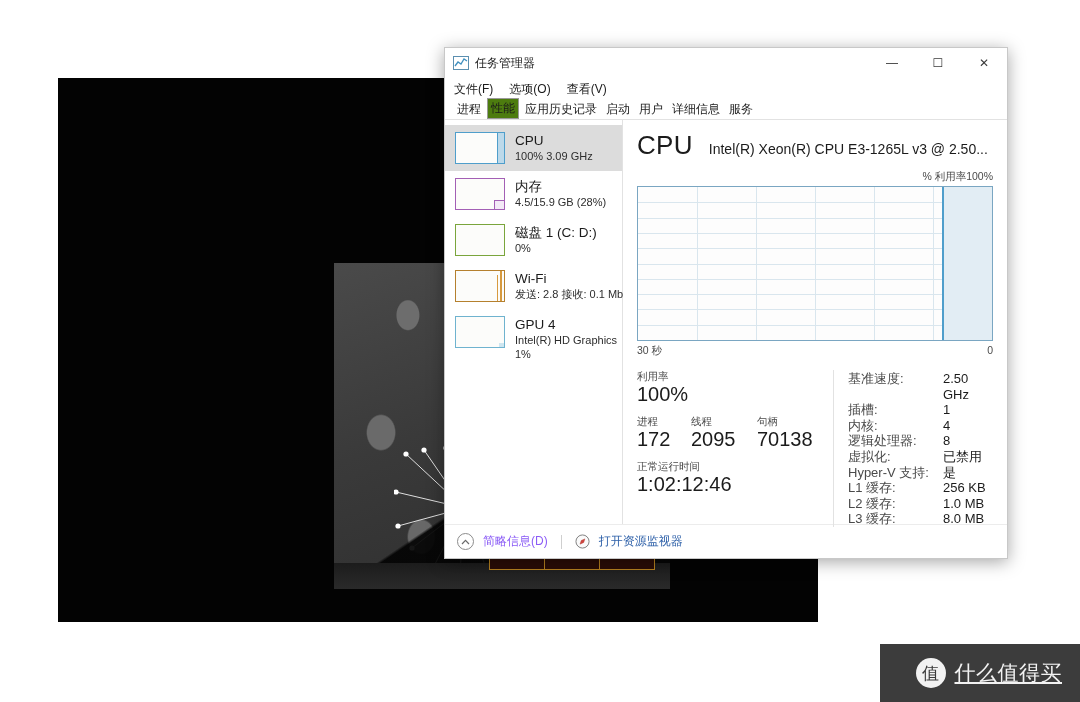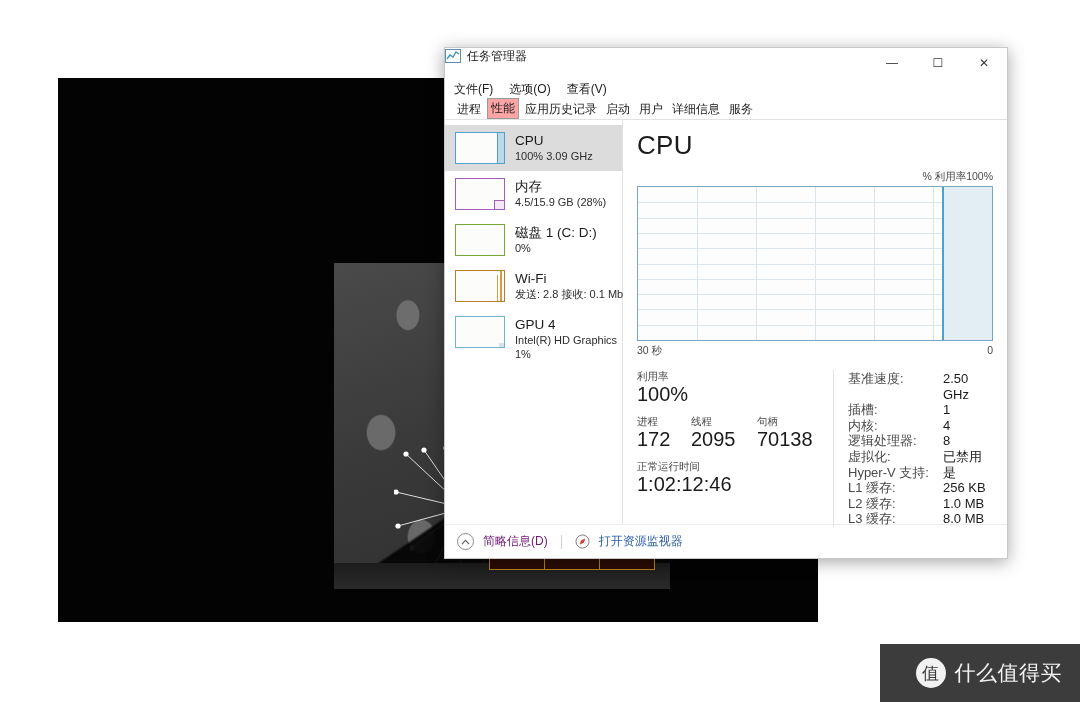--- a/index.html
+++ b/index.html
@@ -77,39 +77,39 @@
   .window {
     position: absolute; left: 444px; top: 47px;
     width: 564px; height: 512px;
     background: #ffffff;
     border: 1px solid #c8c8c8;
     box-shadow: 0 3px 16px rgba(0,0,0,.35);
     display: flex; flex-direction: column;
     font-size: 12px; color: #1b1b1b;
   }
   .titlebar {
-    height: 30px; display: flex; align-items: flex-start;
-    background: #ffffff; flex: 0 0 auto;
+    height: 30px; display: flex; align-items: center;
+    padding-left: 8px; background: #ffffff; flex: 0 0 auto;
   }
   .title-icon { width: 16px; height: 16px; margin-right: 6px; flex: 0 0 auto; }
   .title-text { font-size: 12px; color: #1b1b1b; }
   .win-controls { margin-left: auto; display: flex; height: 30px; }
   .win-btn {
     width: 46px; height: 30px; display: flex;
     align-items: center; justify-content: center;
     color: #3a3a3a; font-size: 12px;
   }
   .menubar { height: 22px; display: flex; align-items: center; padding-left: 9px; gap: 16px; }
   .menu-item { font-size: 12px; color: #1b1b1b; }
   .tabbar {
     height: 20px; display: flex; align-items: flex-end;
     padding-left: 9px; gap: 3px; border-bottom: 1px solid #e2e2e2;
   }
   .tab { font-size: 12px; color: #1b1b1b; padding: 1px 3px; }
-  .tab.selected { border: 1px solid #9a9a9a; background: #fca5a5; }
+  .tab.selected { border: 1px solid #9a9a9a; background: #4d7c0f; }
 
   .body { flex: 1; display: flex; min-height: 0; }
 
   
   .sidebar {
     width: 178px; flex: 0 0 178px;
     border-right: 1px solid #e2e2e2;
     background: #ffffff; padding-top: 5px;
   }
   .side-item { display: flex; gap: 10px; padding: 7px 8px 7px 10px; align-items: flex-start; }
@@ -155,36 +155,36 @@
   .spec-row .v { color: #1b1b1b; }
 
   .statusbar {
     height: 34px; flex: 0 0 auto; display: flex; align-items: center;
     padding-left: 12px; gap: 9px; border-top: 1px solid #ececec; background: #fff;
   }
   .chev-circle {
     width: 17px; height: 17px; border-radius: 50%; border: 1px solid #8c8c8c;
     display: flex; align-items: center; justify-content: center; flex: 0 0 auto;
   }
-  .status-label { font-size: 12px; color: #701a75; }
+  .status-label { font-size: 12px; color: #8b5cf6; }
   .sb-sep { width: 1px; height: 14px; background: #cfcfcf; margin: 0 4px; }
   .res-link { font-size: 12px; color: #2c5fa8; }
 
   
   .watermark {
     position: absolute; right: 18px; bottom: 14px;
     display: flex; align-items: center; gap: 9px;
   }
   .wm-badge {
     width: 30px; height: 30px; border-radius: 50%;
     background: #f2f2f2; color: #3a3a3a;
     display: flex; align-items: center; justify-content: center;
     font-size: 17px; line-height: 1;
   }
-  .wm-text { color: #f2f2f2; font-size: 21px; letter-spacing: .5px; }
+  .wm-text { color: #f2f2f2; font-size: 21px; letter-spacing: .5px; text-decoration: underline; }
   .wm-plate {
     position: absolute; right: 0; bottom: 0; width: 200px; height: 58px;
     background: #3c3c3c;
   }
 </style>
 </head>
 <body>
 
 <div id="root">
 
@@ -326,20 +326,21 @@
             <div class="side-sub">Intel(R) HD Graphics</div>
             <div class="side-sub">1%</div>
           </div>
         </div>
 
       </div>
 
       <div class="main">
         <div class="main-head">
           <span class="big">CPU</span>
+          <span class="model">Intel(R) Xeon(R) CPU E3-1265L v3 @ 2.50...</span>
         </div>
 
         <div class="chart-top">
           <span>% 利用率</span>
           <span>100%</span>
         </div>
 
         <div class="chart-box">
           <div class="grid-h" style="top:10%"></div>
             <div class="grid-h" style="top:20%"></div>

